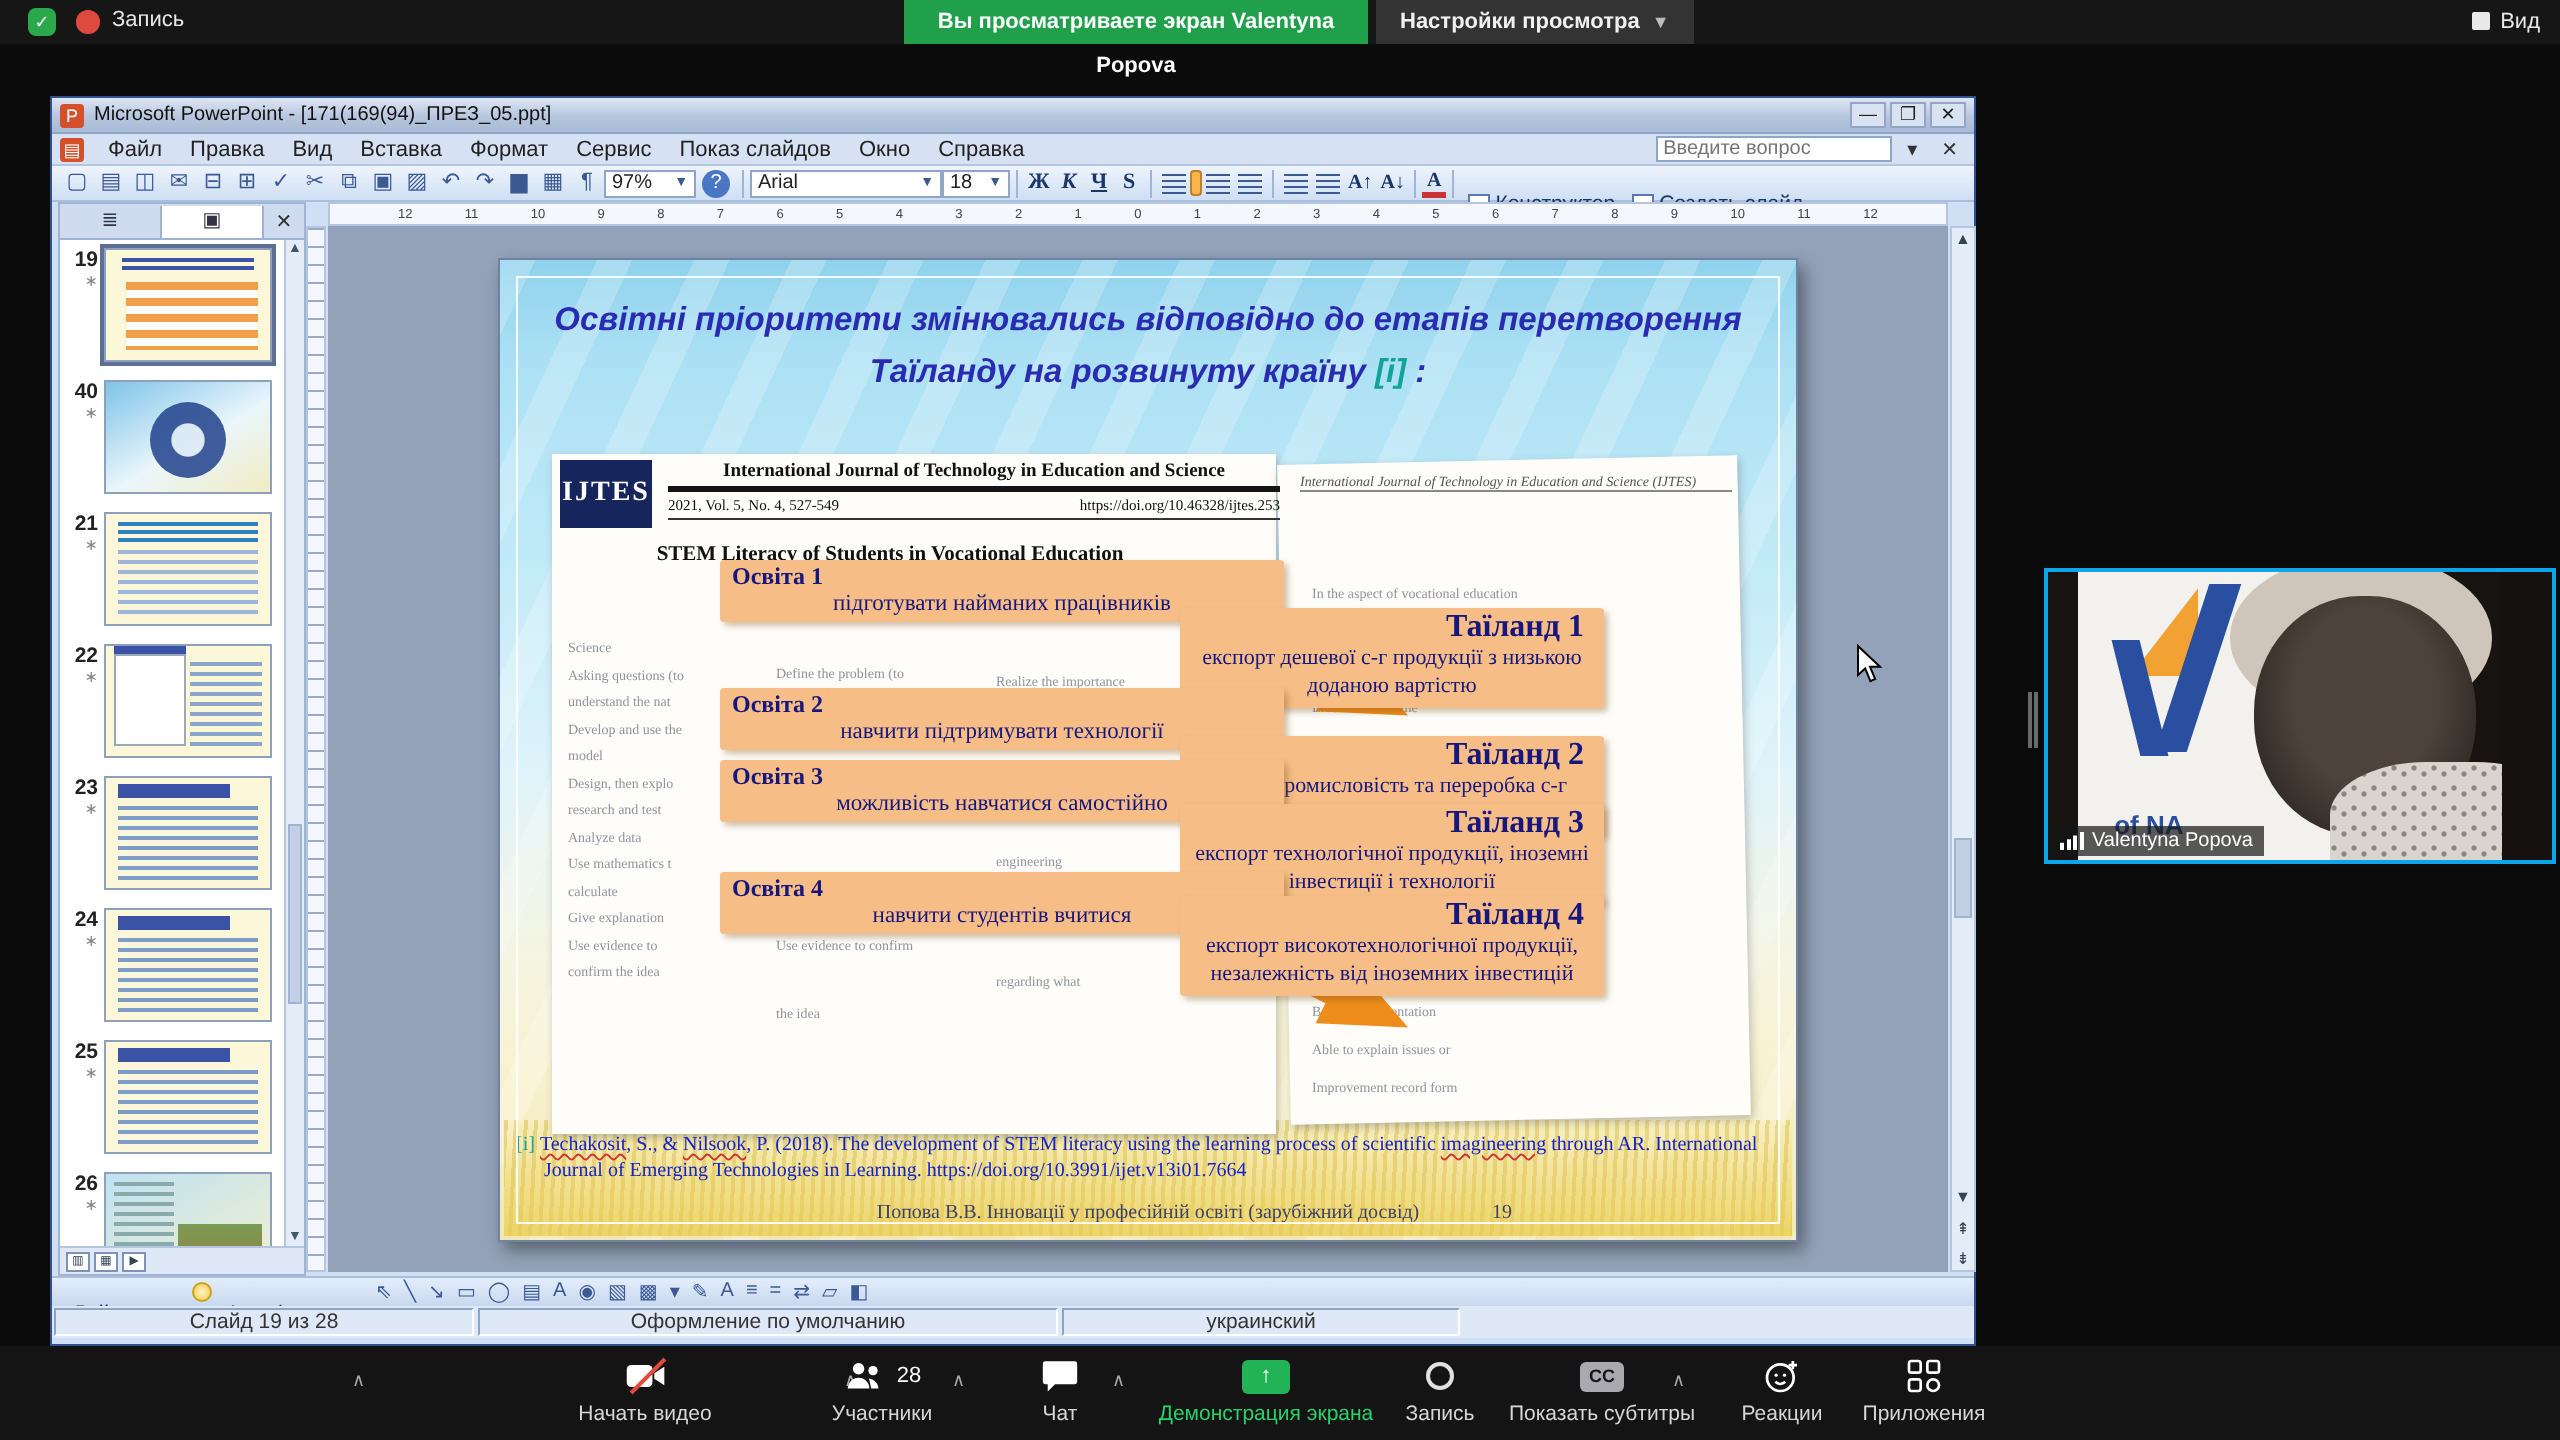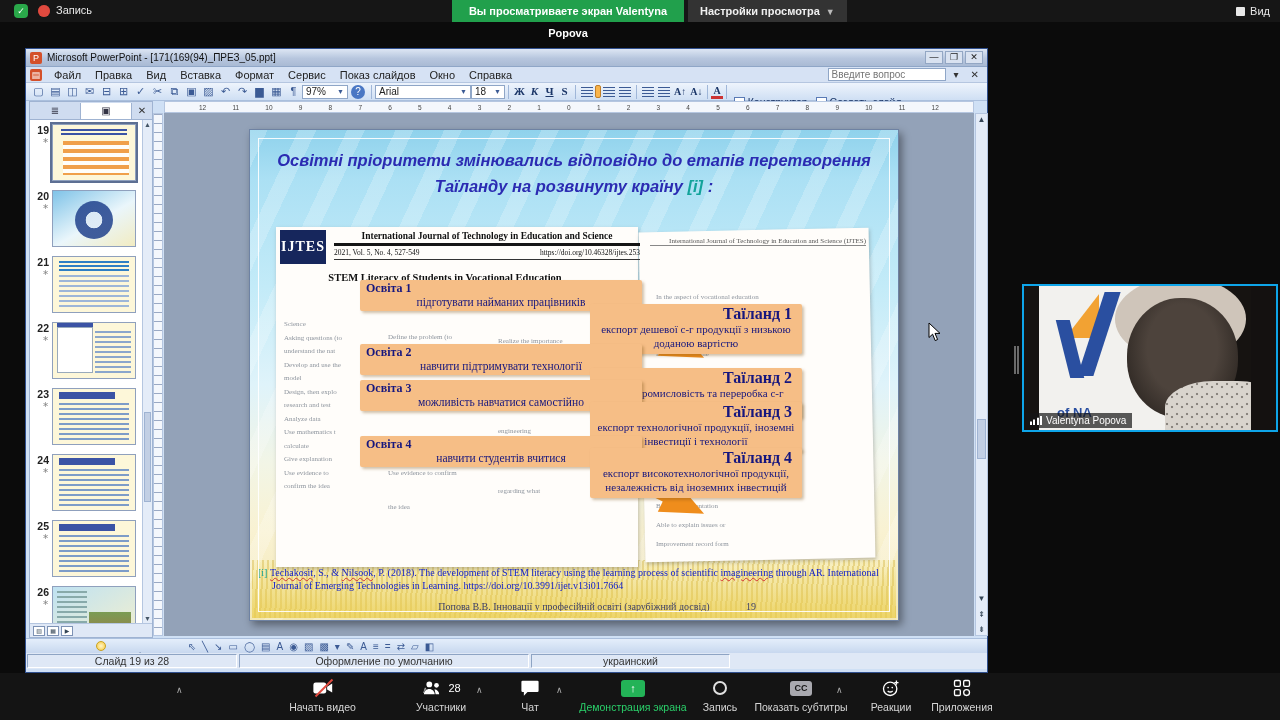--- a/index.html
+++ b/index.html
@@ -105,21 +105,21 @@
   .s-title{position:absolute;left:22px;right:22px;top:18px;text-align:center;font-size:16.5px;font-weight:bold;font-style:italic;color:#2b2bb2;line-height:1.55;z-index:5}
   .s-title .ref{color:#12a39a}
   .paper{position:absolute;background:#fffdfa;box-shadow:1px 2px 4px rgba(90,90,90,.35);z-index:1}
   .paper-a{left:26px;top:97px;width:362px;height:340px}
   .paper-b{left:392px;top:100px;width:230px;height:330px;transform:rotate(-1.2deg)}
   .jlogo{position:absolute;left:30px;top:100px;width:46px;height:34px;background:#16265c;color:#fff;font-family:"Liberation Serif",serif;font-weight:bold;font-size:14px;display:flex;align-items:center;justify-content:center;z-index:2;letter-spacing:1px}
   .jhead{position:absolute;left:84px;top:101px;width:306px;z-index:2;font-family:"Liberation Serif",serif;color:#111}
   .jname{font-size:9.5px;font-weight:bold;text-align:center}
   .jbar{height:3px;background:#151515;margin:2px 0}
   .jmeta{display:flex;justify-content:space-between;font-size:7.5px;padding-bottom:2px;border-bottom:1px solid #333}
-  .rhead{position:absolute;left:400px;top:107px;width:216px;text-align:right;font-family:"Liberation Serif",serif;font-size:7px;color:#555;border-bottom:1px solid #888;z-index:2}
+  .rhead{position:absolute;left:400px;top:107px;width:216px;text-align:left;font-family:"Liberation Serif",serif;font-style:italic;font-size:7px;color:#555;border-bottom:1px solid #888;z-index:2}
   .atitle{position:absolute;left:40px;top:142px;width:310px;text-align:center;font-family:"Liberation Serif",serif;font-weight:bold;font-size:10.5px;color:#111;z-index:2}
   .ftcol{position:absolute;z-index:2;font-family:"Liberation Serif",serif;font-size:7px;color:#8e959e}
   .ftcol div{white-space:nowrap;overflow:hidden}
   .col-a{left:34px;top:188px;width:100px;line-height:13.5px}
   .col-b{left:138px;top:190px;width:104px;line-height:34px}
   .col-c{left:248px;top:196px;width:100px;line-height:30px}
   .col-d{left:350px;top:200px;width:110px;line-height:30px}
   .col-r{left:406px;top:158px;width:212px;line-height:19px}
   .stage{position:absolute;left:0;width:100%;height:66px}
   .stage[data-idx="0"]{top:150px}.stage[data-idx="1"]{top:214px}
@@ -318,21 +318,21 @@
     <div class="thumbs">
       <span>
         
       
           <div class="throw" data-idx="0">
             <span class="tnum"><span>19</span><span class="anim">∗</span></span>
             <span class="mini v19 sel2"></span>
           </div>
         
           <div class="throw" data-idx="1">
-            <span class="tnum"><span>20</span><span class="anim">∗</span></span>
+            <span class="tnum"><span>40</span><span class="anim">∗</span></span>
             <span class="mini v20"></span>
           </div>
         
           <div class="throw" data-idx="2">
             <span class="tnum"><span>21</span><span class="anim">∗</span></span>
             <span class="mini v21"></span>
           </div>
         
           <div class="throw" data-idx="3">
             <span class="tnum"><span>22</span><span class="anim">∗</span></span>

